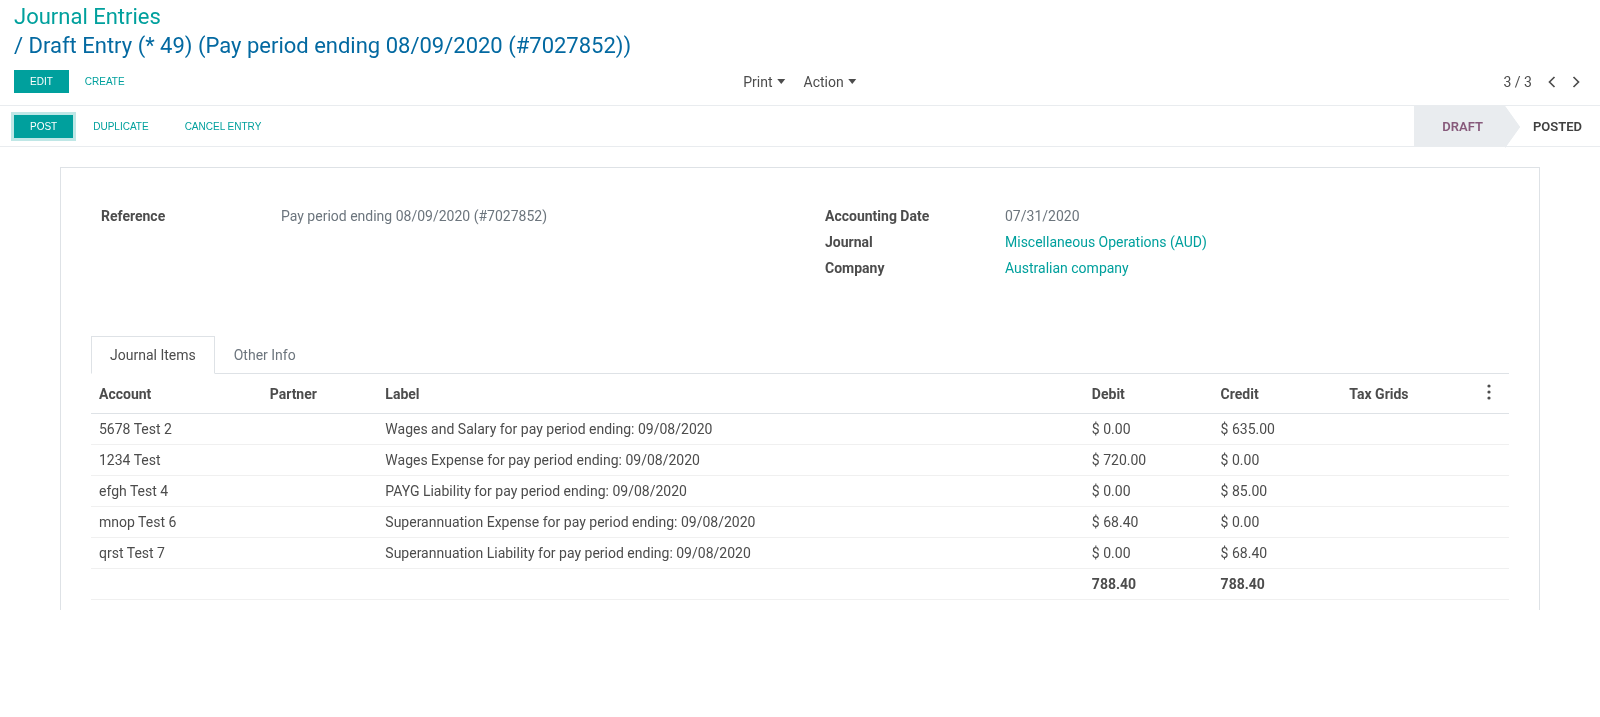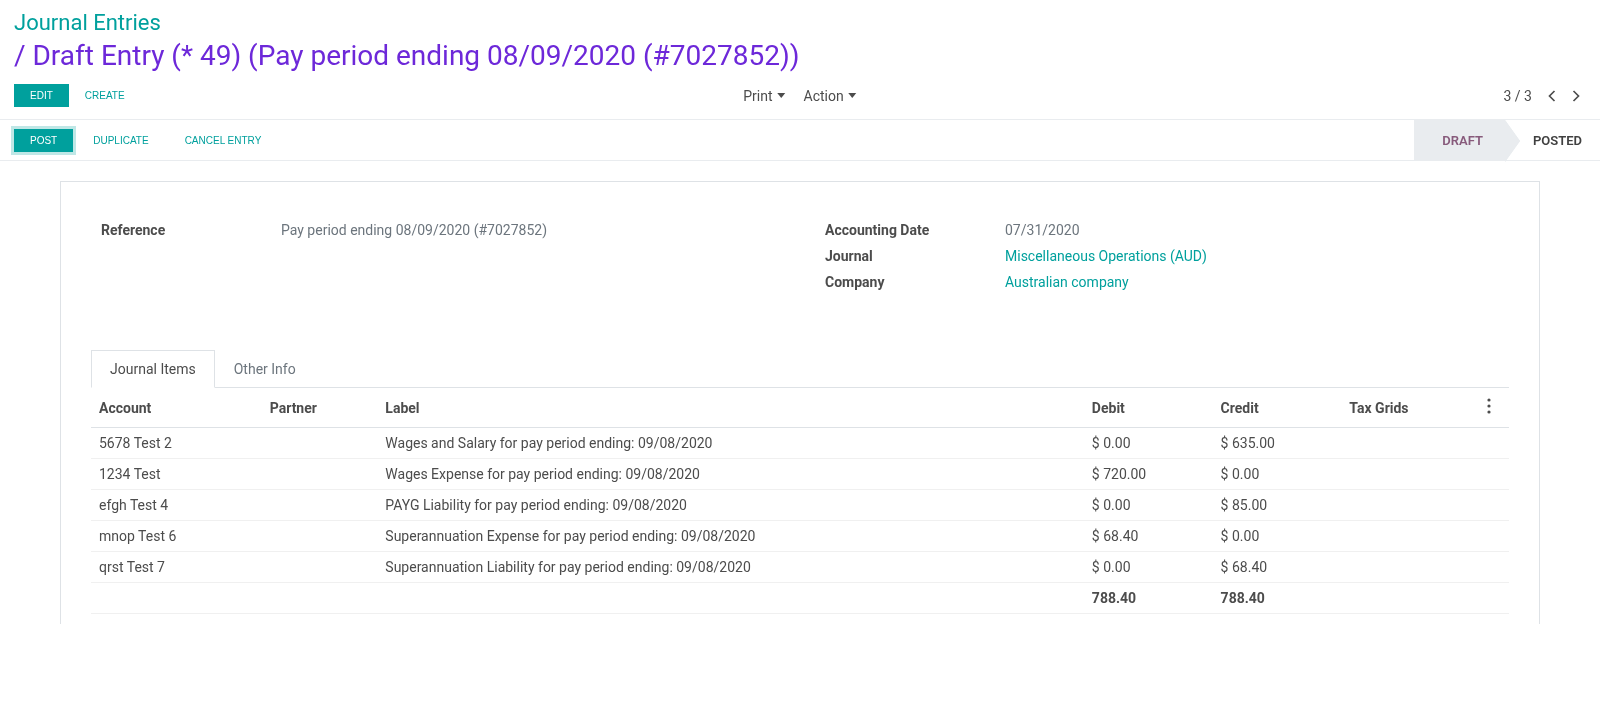--- a/index.html
+++ b/index.html
@@ -4,31 +4,31 @@
 <style>
   * { box-sizing: border-box; margin: 0; padding: 0; }
   body {
     font-family: -apple-system, BlinkMacSystemFont, "Segoe UI", Roboto, "Helvetica Neue", Arial, sans-serif;
     font-size: 14px;
     color: #4c4c4c;
     background: #fff;
   }
 
   .breadcrumb {
-    padding: 10px 14px 4px 14px;
+    padding: 4px 14px 4px 14px;
   }
   .breadcrumb-top {
     color: #00a09d;
     font-size: 22px;
     font-weight: 400;
     cursor: pointer;
   }
   .breadcrumb-sub {
-    color: #6d28d9;
-    font-size: 28px;
+    color: #0369a1;
+    font-size: 22px;
     font-weight: 400;
     padding-top: 4px;
   }
 
   .control-row {
     display: flex;
     align-items: center;
     padding: 8px 14px 12px 14px;
   }
   .btn {

